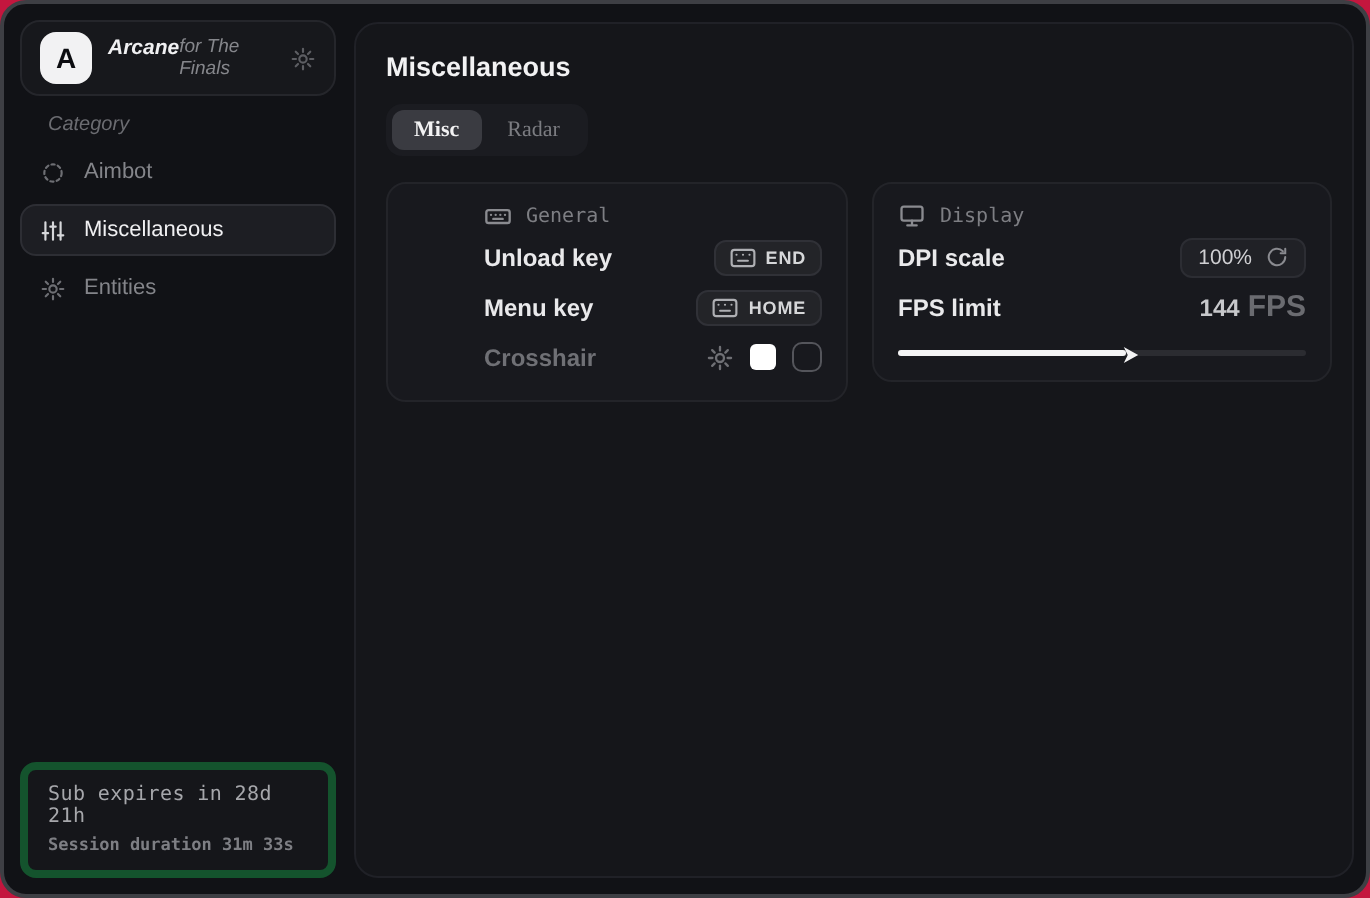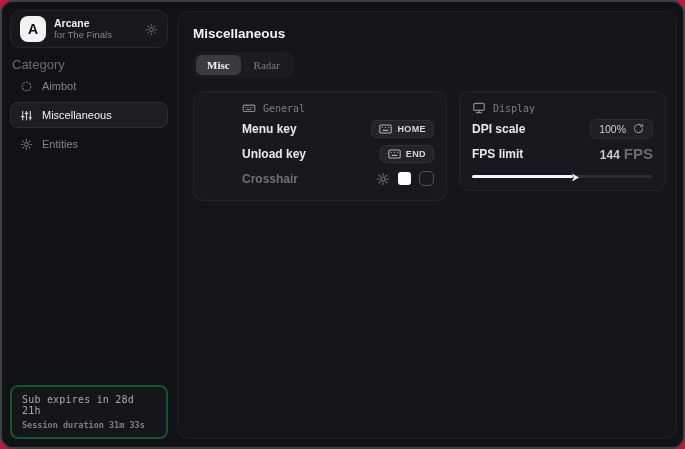--- a/index.html
+++ b/index.html
@@ -7,50 +7,50 @@
   .stage { position:relative; width:685px; height:449px; background:#c4163e; overflow:hidden; }
   .window { position:absolute; inset:0; background:#111216; border:2px solid #3e3f44; border-radius:13px; }
 
   
   .sidebar { position:absolute; left:0; top:0; bottom:0; width:173px; }
   .header-card { position:absolute; left:8px; top:8px; width:158px; height:38px;
     background:#17181c; border:1px solid #25262b; border-radius:10px;
     display:flex; align-items:center; gap:8px; padding:0 9px; }
   .logo { width:26px; height:26px; background:#f2f2f3; border-radius:8px; color:#0c0d10;
     font-weight:bold; font-size:14px; display:flex; align-items:center; justify-content:center; flex:0 0 auto; }
-  .app-titles { display:flex; flex-direction:column; line-height:1.15; }
+  .app-titles { display:flex; flex-direction:row; line-height:1.15;font-style:italic; }
   .app-name { font-size:10.5px; font-weight:bold; color:#f0f0f2; }
   .app-sub { font-size:9.5px; color:#85868b; margin-top:1px; }
   .header-gear { margin-left:auto; color:#5d5e63; display:flex; }
 
-  .category-label { position:absolute; left:10px; top:55px; font-size:13px; color:#6b6c71; }
+  .category-label { position:absolute; left:22px; top:55px; font-size:10px; color:#6b6c71;font-style:italic; }
   .nav { position:absolute; left:8px; top:71px; width:158px; display:flex; flex-direction:column; gap:3px; }
   .nav-item { height:26px; display:flex; align-items:center; gap:9px; padding:0 9px;
     border-radius:8px; color:#84858a; font-size:11px; border:1px solid transparent; cursor:pointer;text-align:right; }
   .nav-item .nicon { display:flex; color:#6e6f74; }
   .nav-item.active { background:#1d1e23; border-color:#2d2e34; color:#f0f0f2; }
   .nav-item.active .nicon { color:#d6d7da; }
 
   .footer-card { position:absolute; left:8px; bottom:8px; width:158px;
-    background:#15161a; border:2px solid #14532d; border-radius:8px; padding:7px 10px;
+    background:#15161a; border:4px solid #14532d; border-radius:8px; padding:7px 10px;
     font-family:"DejaVu Sans Mono", monospace; }
   .footer-line1 { font-size:10px; color:#a6a7ab; letter-spacing:0.2px; }
   .footer-line2 { font-size:8.5px; color:#7e7f84; margin-top:4px; font-weight:bold; }
 
   
   .main { position:absolute; left:175px; top:9px; width:500px; bottom:8px;
     background:#15161a; border:1px solid #202127; border-radius:12px; padding:14px 10px 14px 15px; }
   .main-title { font-size:13.5px; font-weight:bold; color:#f2f2f3; }
   .tabs { margin-top:11px; display:inline-flex; background:#1b1c21; border-radius:8px; padding:3px; gap:2px;font-family:Liberation Serif, serif; }
   .tab { padding:4px 11px; border-radius:6px; font-size:11px; color:#7b7c81; cursor:pointer; }
   .tab.active { background:#3a3b41; color:#f2f2f3; font-weight:bold; }
 
   .cards { margin-top:13px; display:flex; gap:12px; align-items:flex-start; }
   .card { background:#18191e; border:1px solid #232429; border-radius:10px; padding:9px 12px 10px 12px; }
-  .card.general { width:254px;padding-left:48px; }
+  .card.general { width:231px;padding-left:48px; }
   .card.display { flex:1; }
   .card-header { display:flex; align-items:center; gap:7px; font-family:"DejaVu Sans Mono", monospace;
     font-size:10px; color:#7d7e83; }
   .card-header .hicon { display:flex; color:#8a8b90; }
   .row { display:flex; align-items:center; justify-content:space-between; height:23px; margin-top:2px; }
   .row:first-of-type { margin-top:6px; }
   .row-label { font-size:12px; font-weight:bold; color:#e9e9eb; }
   .row-label.dim { color:#6f7075; }
 
   .key-btn { display:flex; align-items:center; gap:5px; background:#232428; border:1px solid #303137;
@@ -149,42 +149,42 @@
             <span class="hicon">
               <svg width="14" height="14" viewBox="0 0 24 24" fill="none" stroke="currentColor" stroke-width="2" stroke-linecap="round">
                 <rect x="2" y="7" width="20" height="11" rx="2"></rect>
                 <path d="M6 11h.01M10 11h.01M14 11h.01M18 11h.01M8 14.5h8"></path>
               </svg>
             </span>
             <span>General</span>
           </div>
 
           <div class="row">
+            <span class="row-label">Unload key</span>
+            <button class="key-btn">
+              <span class="kicon">
+                <svg width="13" height="10" viewBox="0 0 24 18" fill="none" stroke="currentColor" stroke-width="2" stroke-linecap="round">
+                  <rect x="1.5" y="1.5" width="21" height="15" rx="2.5"></rect>
+                  <path d="M6 6h.01M12 6h.01M18 6h.01M7.5 11.5h9"></path>
+                </svg>
+              </span>
+              <span>END</span>
+            </button>
+          </div>
+
+          <div class="row">
             <span class="row-label">Menu key</span>
             <button class="key-btn">
               <span class="kicon">
                 <svg width="13" height="10" viewBox="0 0 24 18" fill="none" stroke="currentColor" stroke-width="2" stroke-linecap="round">
                   <rect x="1.5" y="1.5" width="21" height="15" rx="2.5"></rect>
                   <path d="M6 6h.01M12 6h.01M18 6h.01M7.5 11.5h9"></path>
                 </svg>
               </span>
               <span>HOME</span>
-            </button>
-          </div>
-
-          <div class="row">
-            <span class="row-label">Unload key</span>
-            <button class="key-btn">
-              <span class="kicon">
-                <svg width="13" height="10" viewBox="0 0 24 18" fill="none" stroke="currentColor" stroke-width="2" stroke-linecap="round">
-                  <rect x="1.5" y="1.5" width="21" height="15" rx="2.5"></rect>
-                  <path d="M6 6h.01M12 6h.01M18 6h.01M7.5 11.5h9"></path>
-                </svg>
-              </span>
-              <span>END</span>
             </button>
           </div>
 
           <div class="row">
             <span class="row-label dim">Crosshair</span>
             <span class="crosshair-controls">
               <span class="mini-gear">
                 <svg width="14" height="14" viewBox="0 0 24 24" fill="none" stroke="currentColor" stroke-width="2" stroke-linecap="round">
                   <circle cx="12" cy="12" r="3.4"></circle>
                   <path d="M12 2.5v3M12 18.5v3M2.5 12h3M18.5 12h3M5.3 5.3l2.1 2.1M16.6 16.6l2.1 2.1M18.7 5.3l-2.1 2.1M7.4 16.6l-2.1 2.1"></path>

